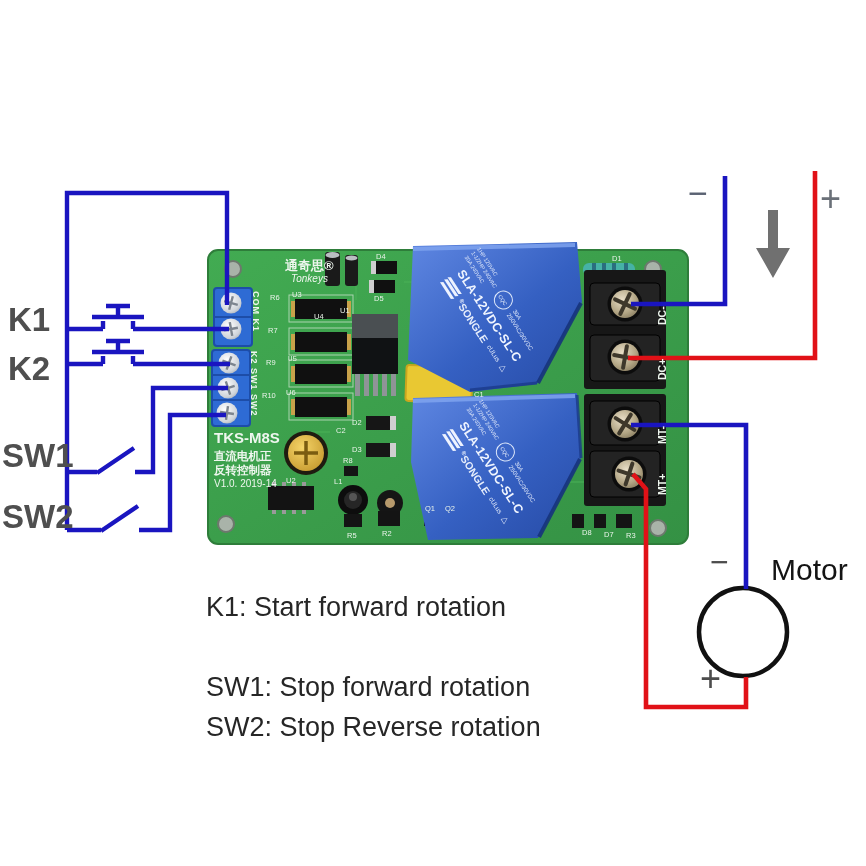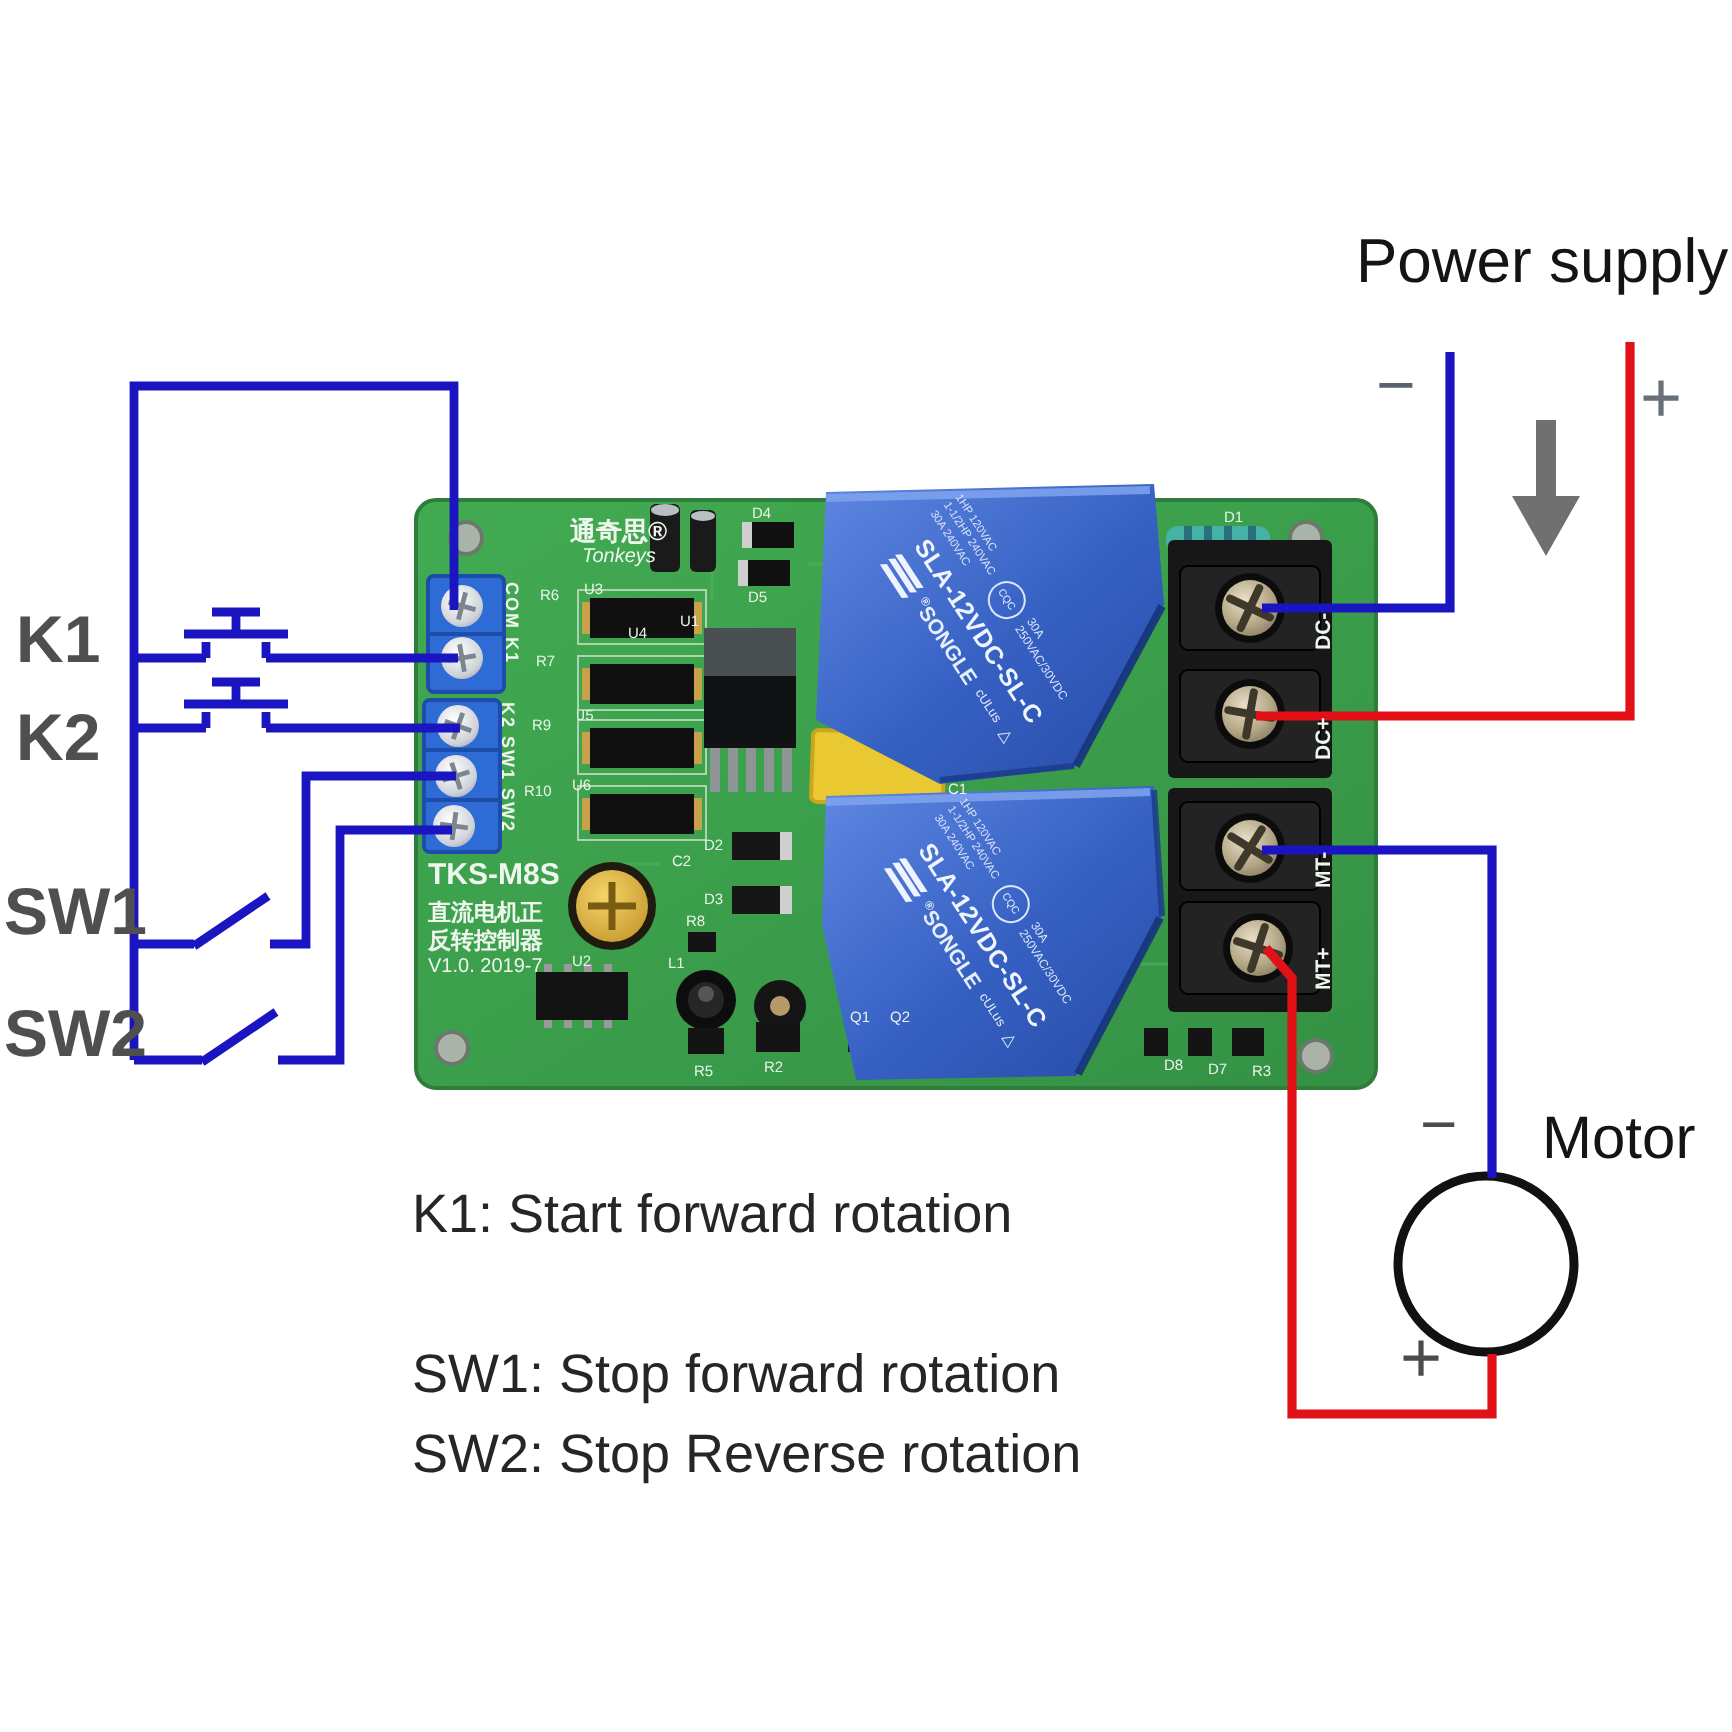--- a/index.html
+++ b/index.html
@@ -249,21 +249,20 @@
       <path d="M631,425 H746 V589"></path>
     </g>
     <g fill="none" stroke="#e11117" stroke-width="4.6">
       <path d="M628,358 H815 V171"></path>
       <path d="M633,474 L646,489 V707 H746 V677"></path>
     </g>
 
     <path d="M768,210 h10 v38 h12 l-17,30 l-17,-30 h12 z" fill="#707070"></path>
   </svg>
 
-  <div class="t" style="left:678px;top:113px;font-size:31px;color:#141414;">Power supply</div>
   <div class="t" style="left:771px;top:553px;font-size:30px;color:#141414;">Motor</div>
 
   <div class="t sign" style="left:688px;top:174px;font-size:34px;color:#5a6272;">−</div>
   <div class="t sign" style="left:820px;top:178px;font-size:36px;color:#6a7078;">+</div>
   <div class="t sign" style="left:710px;top:544px;font-size:32px;color:#4c4c4c;">−</div>
   <div class="t sign" style="left:700px;top:658px;font-size:36px;color:#4c4c4c;">+</div>
 
   <div class="t biglabel" style="left:8px;top:301px;text-align:right;">K1</div>
   <div class="t biglabel" style="left:8px;top:350px;">K2</div>
   <div class="t biglabel" style="left:2px;top:437px;">SW1</div>
@@ -271,21 +270,21 @@
 
   <div class="legend-line" style="top:592px;text-align:right;">K1: Start forward rotation</div>
   <div class="legend-line" style="top:672px;">SW1: Stop forward rotation</div>
   <div class="legend-line" style="top:712px;">SW2: Stop Reverse rotation</div>
 
   <div class="t silk" style="left:285px;top:257px;font-size:13px;font-weight:bold;">通奇思®</div>
   <div class="t silk" style="left:291px;top:273px;font-size:10px;font-style:italic;">Tonkeys</div>
   <div class="t silk" style="left:214px;top:429px;font-size:15px;font-weight:bold;">TKS-M8S</div>
   <div class="t silk" style="left:214px;top:449px;font-size:11.5px;font-weight:bold;">直流电机正</div>
   <div class="t silk" style="left:214px;top:463px;font-size:11.5px;font-weight:bold;">反转控制器</div>
-  <div class="t silk" style="left:214px;top:478px;font-size:10px;">V1.0. 2019-7</div>
+  <div class="t silk" style="left:214px;top:478px;font-size:10px;">V1.0. 2019-14</div>
 
   <div class="t silk rot90" style="left:261px;top:291px;font-size:9px;font-weight:bold;letter-spacing:1px;">COM K1</div>
   <div class="t silk rot90" style="left:259px;top:351px;font-size:9px;font-weight:bold;letter-spacing:1px;">K2 SW1 SW2</div>
 
   <div class="t silk rotm90" style="left:656px;top:325px;font-size:10.5px;font-weight:bold;">DC-</div>
   <div class="t silk rotm90" style="left:656px;top:380px;font-size:10.5px;font-weight:bold;">DC+</div>
   <div class="t silk rotm90" style="left:656px;top:444px;font-size:10.5px;font-weight:bold;">MT-</div>
   <div class="t silk rotm90" style="left:656px;top:495px;font-size:10.5px;font-weight:bold;">MT+</div>
 
   <div class="t ref" style="left:270px;top:293px;">R6</div>

